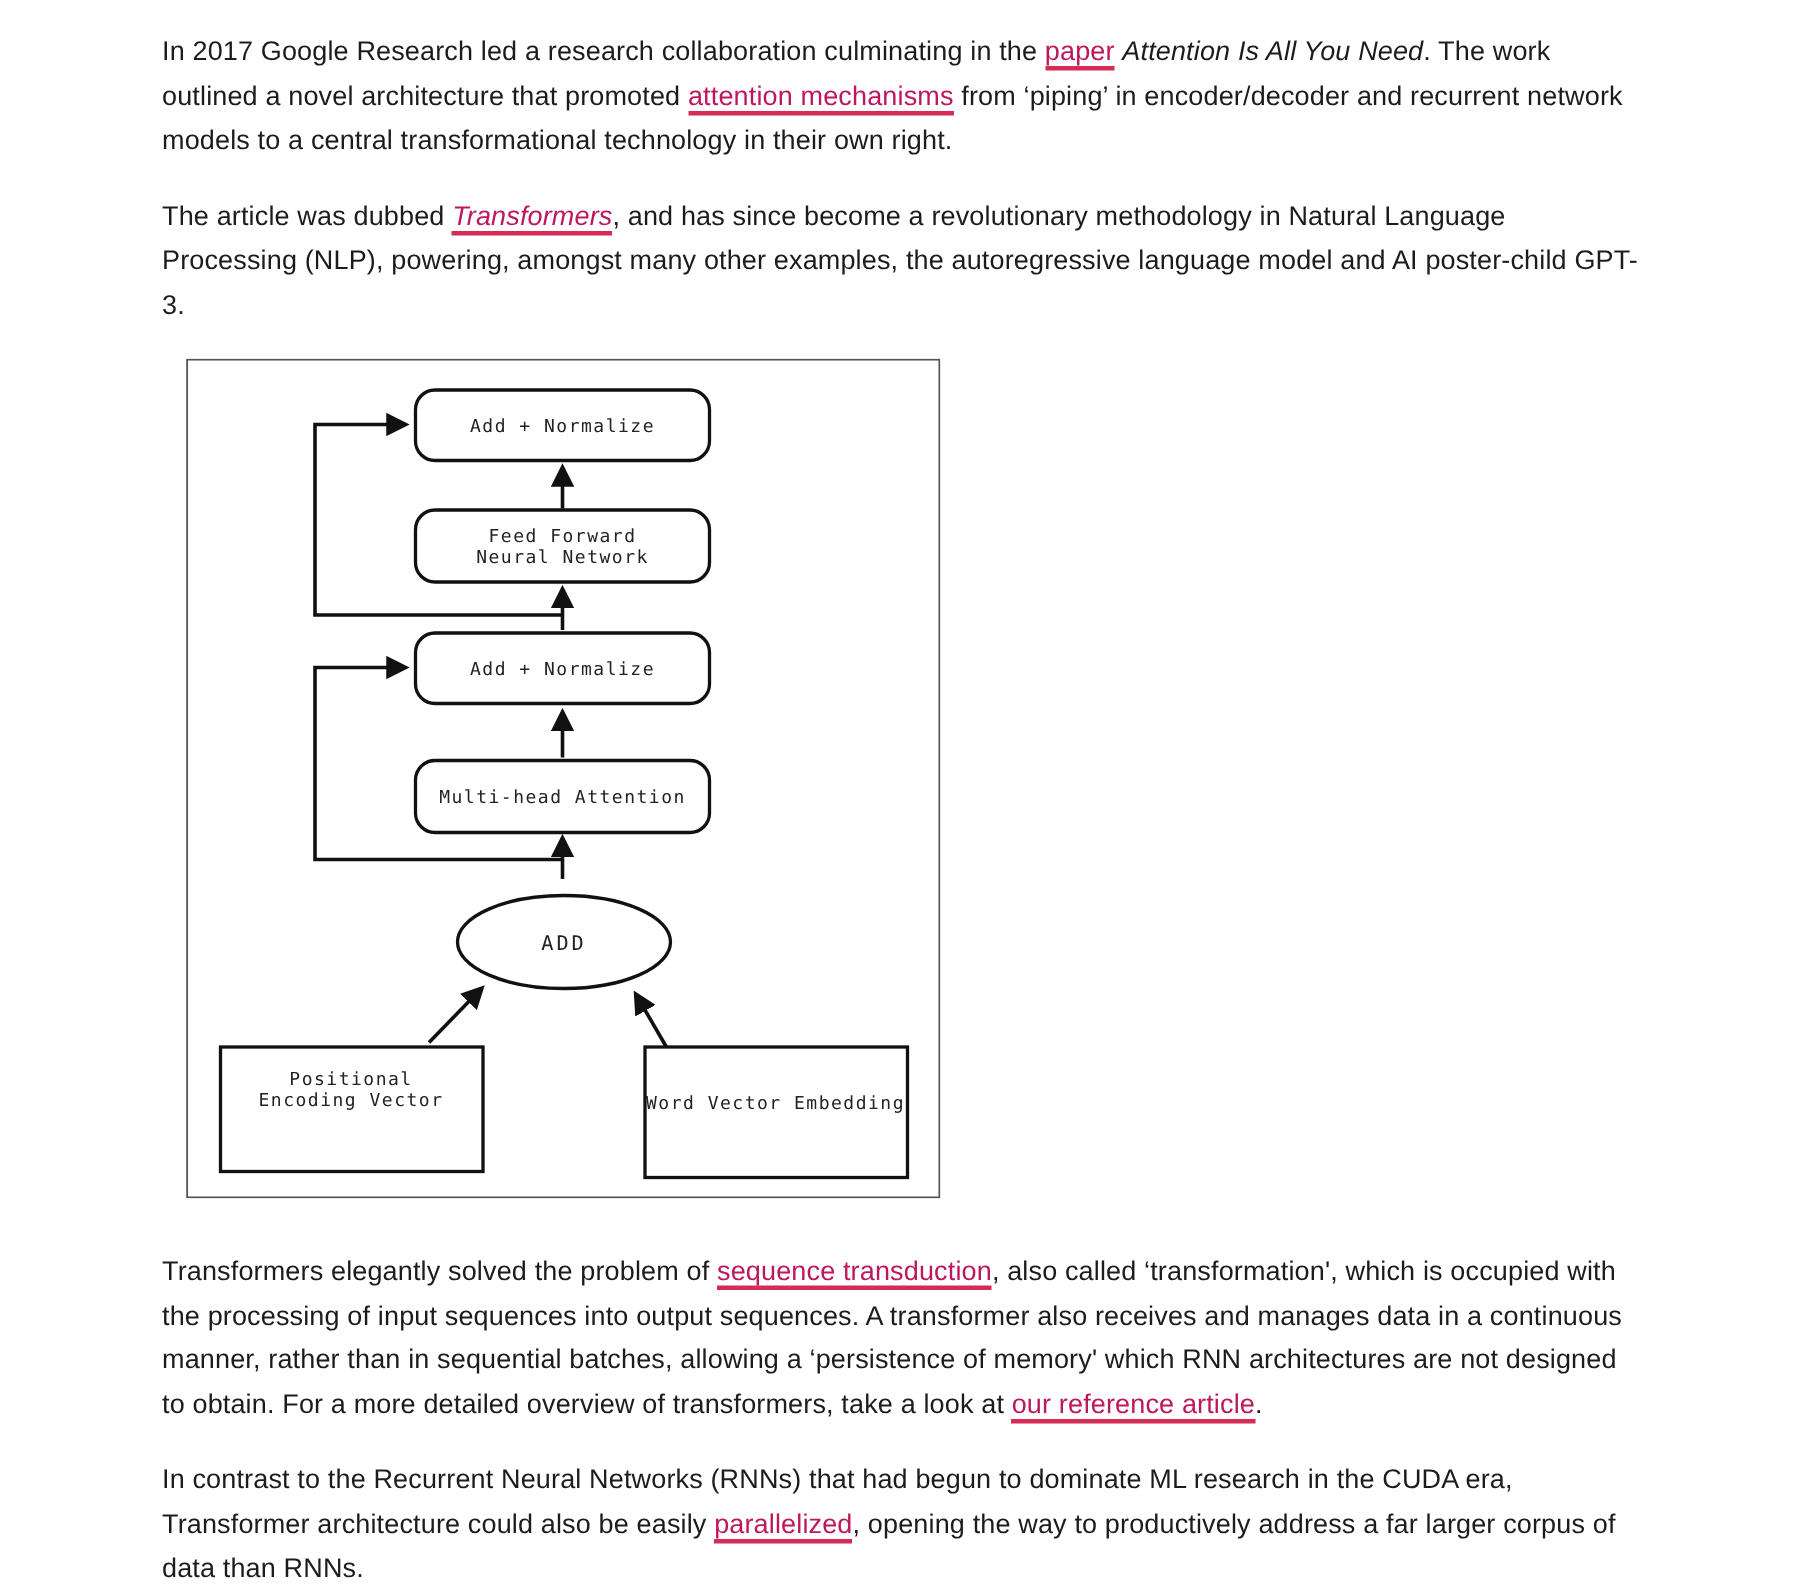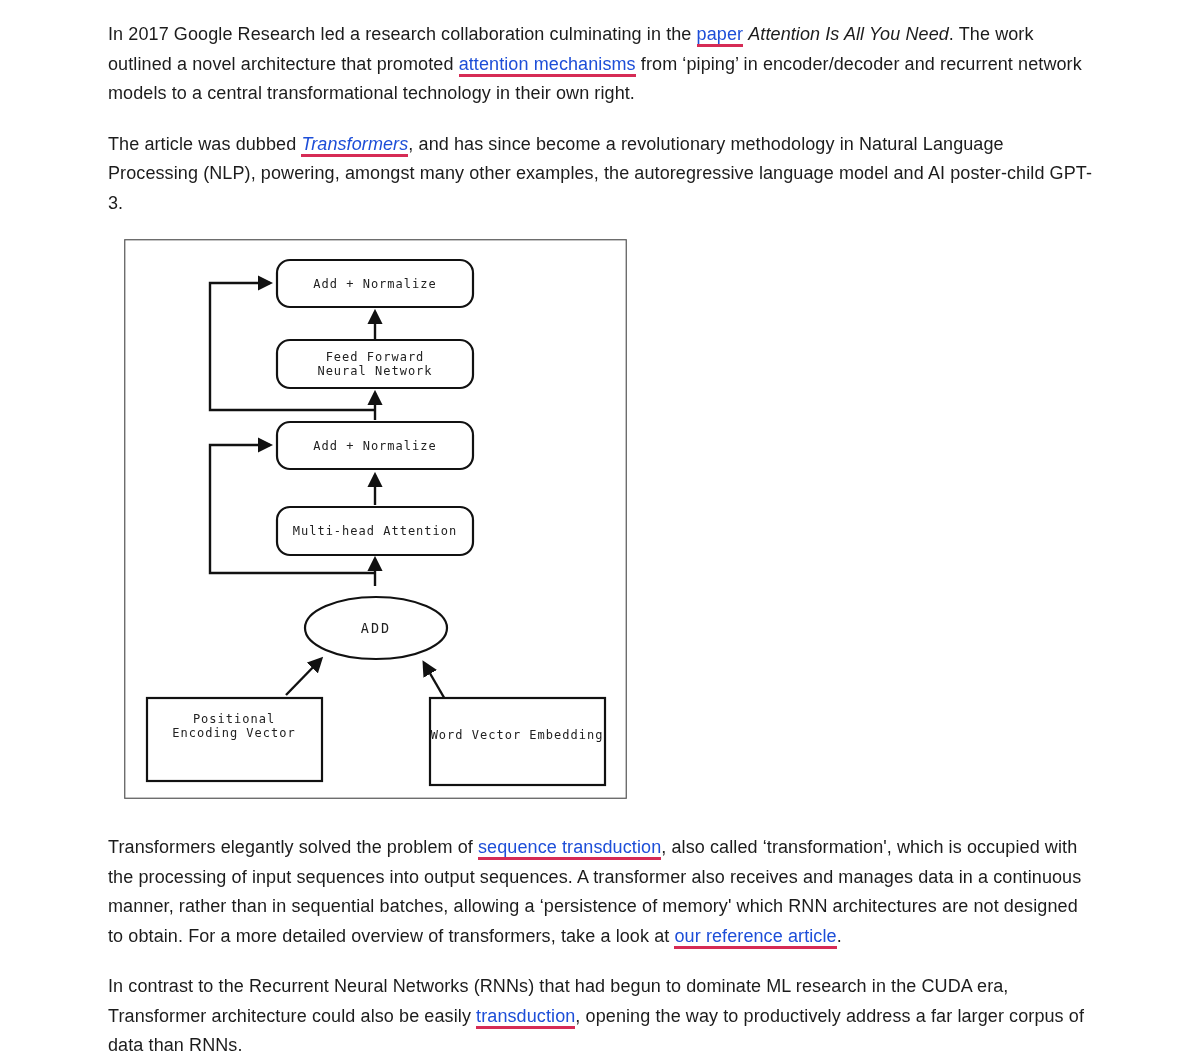--- a/index.html
+++ b/index.html
@@ -15,21 +15,21 @@
     color: #1c1c1c;
   }
   p.para {
     width: 986px;
     margin: 0 0 21px 0;
     font-size: 18px;
     line-height: 29.5px;
     letter-spacing: 0.1px;
   }
   .link {
-    color: #1d4ed8;
+    color: #be185d;
     text-decoration: none;
     border-bottom: 3px solid #d62b55;
     padding-bottom: 0px;
     cursor: pointer;
   }
   .italic { font-style: italic; }
   .figure {
     margin: 18px 0 34px 0;
     width: 416px;
     height: 560px;
@@ -96,15 +96,15 @@
       <text x="110" y="484" text-anchor="middle">Positional</text>
       <text x="110" y="498" text-anchor="middle">Encoding Vector</text>
 
       <rect x="306" y="459" width="175" height="87" fill="#ffffff" stroke="#111111" stroke-width="2.2"></rect>
       <text x="393" y="500" text-anchor="middle">Word Vector Embedding</text>
     </svg>
   </div>
 
   <p class="para"><span>Transformers elegantly solved the problem of </span><span class="link">sequence transduction</span><span>, also called ‘transformation', which is occupied with the processing of input sequences into output sequences. A transformer also receives and manages data in a continuous manner, rather than in sequential batches, allowing a ‘persistence of memory' which RNN architectures are not designed to obtain. For a more detailed overview of transformers, take a look at </span><span class="link">our reference article</span><span>.</span></p>
 
-  <p class="para"><span>In contrast to the Recurrent Neural Networks (RNNs) that had begun to dominate ML research in the CUDA era, Transformer architecture could also be easily </span><span class="link">transduction</span><span>, opening the way to productively address a far larger corpus of data than RNNs.</span></p>
+  <p class="para"><span>In contrast to the Recurrent Neural Networks (RNNs) that had begun to dominate ML research in the CUDA era, Transformer architecture could also be easily </span><span class="link">parallelized</span><span>, opening the way to productively address a far larger corpus of data than RNNs.</span></p>
 
 </div>
 
 </body></html>

